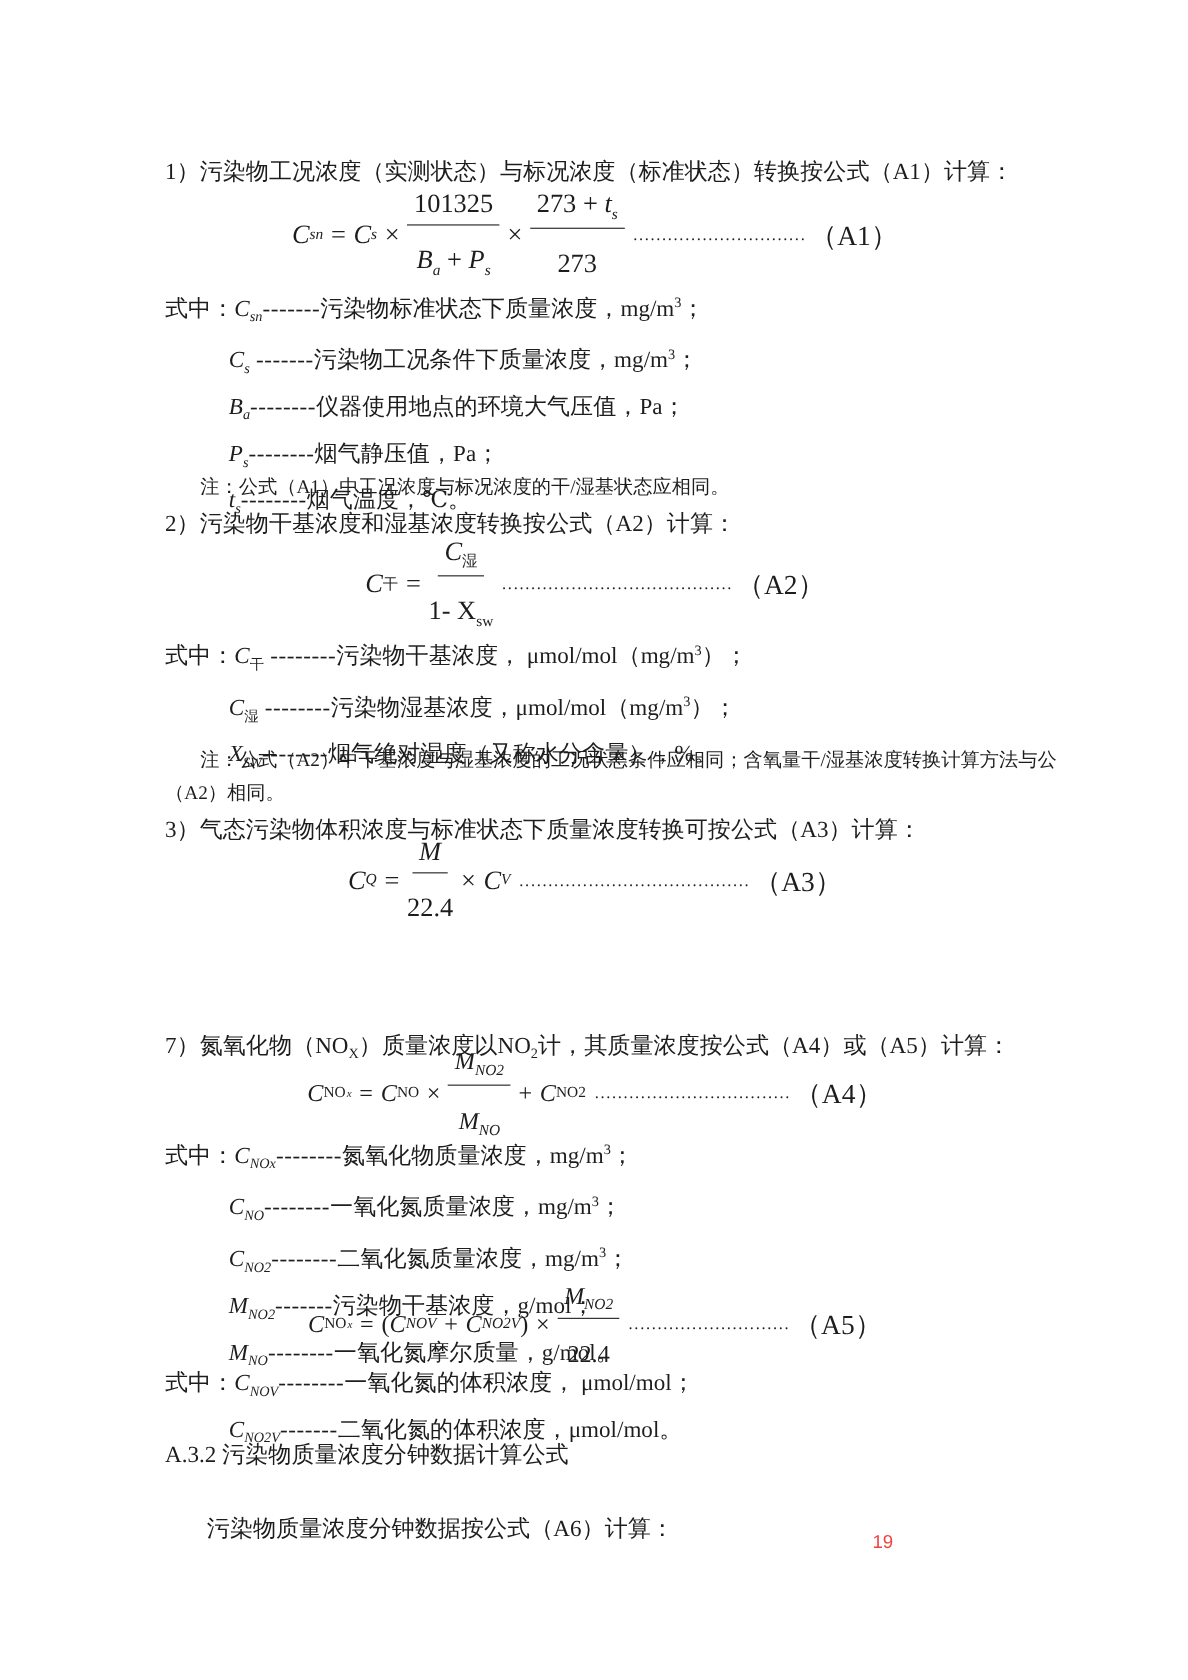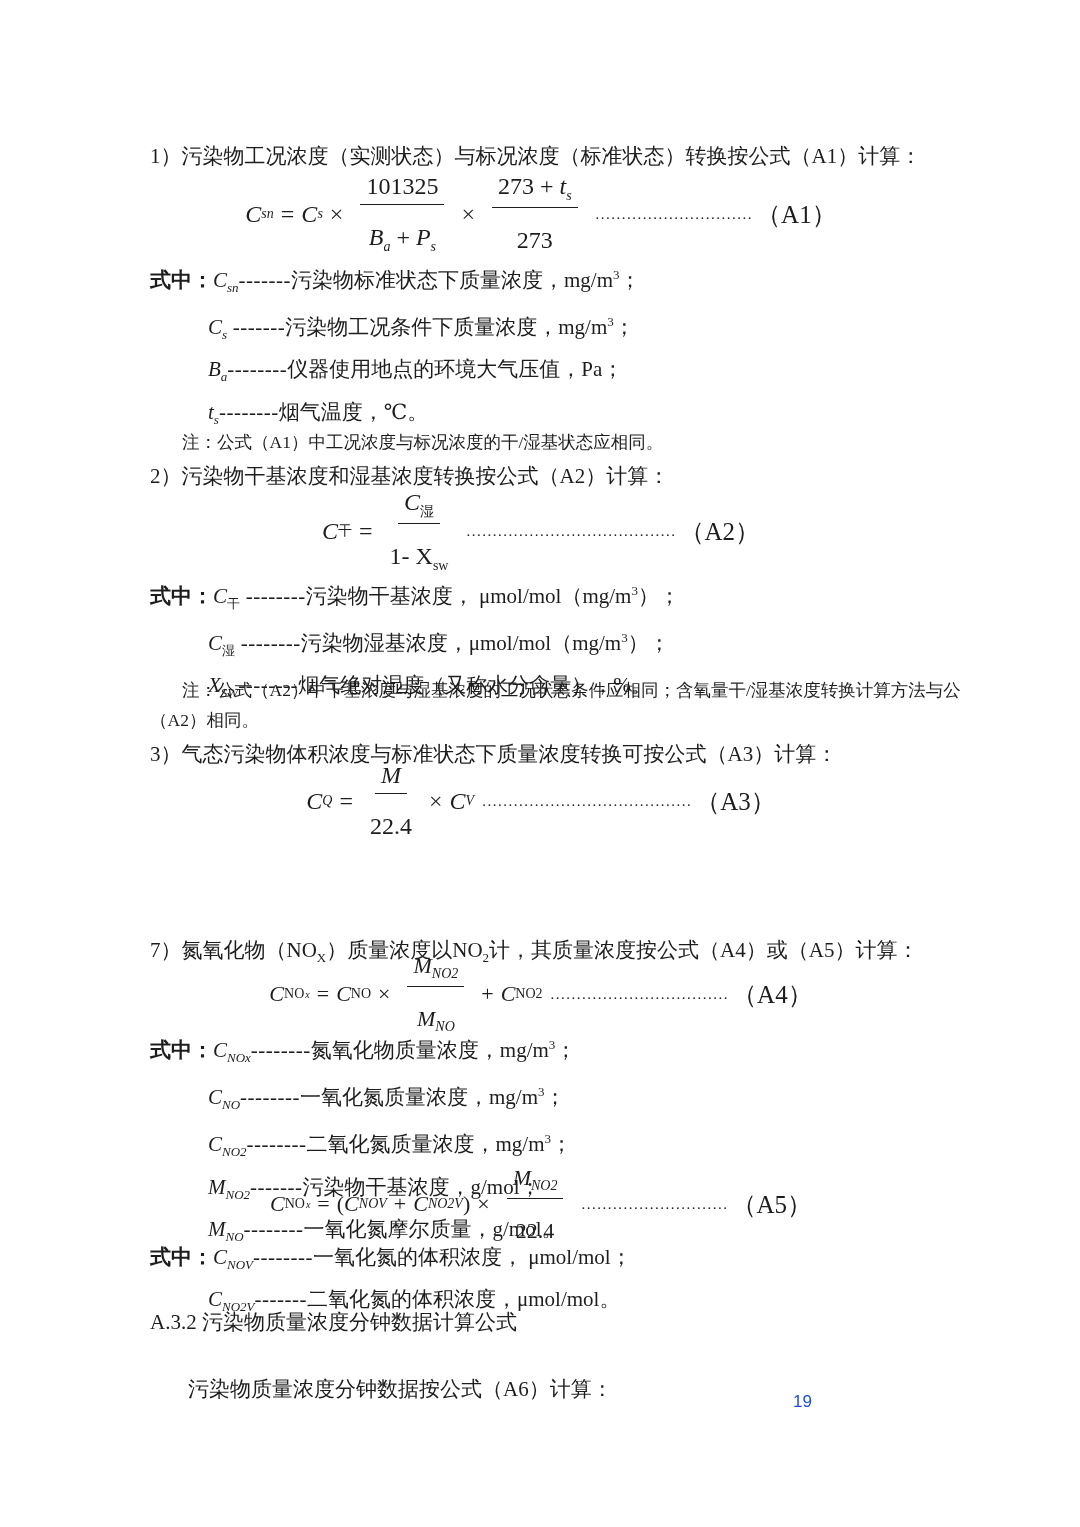--- a/index.html
+++ b/index.html
@@ -1,41 +1,41 @@
 <!DOCTYPE html>
 <html><head>
 <meta charset="utf-8">
 <style>
   html,body{margin:0;padding:0;background:#ffffff;}
   .page{position:relative;width:960px;height:1527px;background:#ffffff;overflow:hidden;
         font-family:"Liberation Serif","DejaVu Serif",serif;color:#1d1d1d;}
   .blk{position:absolute;left:150px;width:782px;}
   .t{font-size:21px;line-height:33px;white-space:nowrap;}
   .def{font-size:21px;line-height:34px;white-space:nowrap;}
-  .def .prefix{display:inline-block;min-width:58px;font-weight:bold;}
+  .def .prefix{display:inline-block;min-width:58px;}
   .v{font-style:italic;}
   sub.s{font-size:13px;font-style:italic;}
   sub.su{font-size:13px;font-style:normal;}
   sub.cjk{font-size:13px;font-style:normal;}
   sub.ss{font-size:10px;font-style:italic;vertical-align:-7px;margin-left:1px;}
   sup.p{font-size:13px;}
   .dash{letter-spacing:0.5px;}
   .note{font-size:17.5px;line-height:29px;white-space:nowrap;}
   .formula{display:flex;justify-content:center;align-items:center;font-size:24px;white-space:nowrap;}
   .formula .fsub{font-size:14px;}
-  .frac{display:inline-flex;flex-direction:column;align-items:center;text-align:center;margin:0 10px;gap:16px;}
+  .frac{display:inline-flex;flex-direction:column;align-items:center;text-align:center;margin:0 0;gap:16px;}
   .frac .fn{padding:0 6px 3px;border-bottom:1.6px solid #1d1d1d;line-height:1.15;}
   .frac .fd{padding-top:3px;line-height:1.15;}
   .op{margin:0 7px;font-style:normal;}
   .dots{font-size:15px;letter-spacing:1.5px;margin-left:8px;font-style:normal;color:#1d1d1d;}
   .flabel{font-size:25px;margin-left:3px;}
   .ml22{margin-left:32px;}
   .ml38{margin-left:38px;display:inline-block;margin-top:33px;}
   .pageno{position:absolute;top:1392px;right:148px;font-family:"Liberation Sans","DejaVu Sans",sans-serif;
-          font-size:17px;color:#1d4ed8;}
+          font-size:17px;color:#ef4444;}
 </style>
 </head>
 <body>
 
 <div class="page">
 
   <div class="blk t" style="top:140px">
     <span>1）污染物工况浓度（实测状态）与标况浓度（标准状态）转换按公式（A1）计算：</span>
   </div>
 
@@ -56,20 +56,21 @@
       <span class="fd">273</span>
     </span>
     <span class="dots">..............................</span>
     <span class="flabel">（A1）</span>
   </div>
 
   <div class="blk" style="top:258px">
     <div class="def"><span class="prefix">式中：</span><span class="v">C</span><sub class="s">sn</sub><span class="dash">-------</span><span>污染物标准状态下质量浓度，mg/m</span><sup class="p">3</sup><span>；</span></div>
     <div class="def"><span class="prefix"></span><span class="v">C</span><sub class="s">s</sub><span class="dash"> -------</span><span>污染物工况条件下质量浓度，mg/m</span><sup class="p">3</sup><span>；</span></div>
     <div class="def"><span class="prefix"></span><span class="v">B</span><sub class="s">a</sub><span class="dash">--------</span><span>仪器使用地点的环境大气压值，Pa；</span></div>
+    <div class="def"><span class="prefix"></span><span class="v">P</span><sub class="s">s</sub><span class="dash">--------</span><span>烟气静压值，Pa；</span></div>
     <div class="def"><span class="prefix"></span><span class="v">t</span><sub class="s">s</sub><span class="dash">--------</span><span>烟气温度，℃。</span></div>
   </div>
 
   <div class="blk note" style="top:428px">
     <span class="ml22">注：公式（A1）中工况浓度与标况浓度的干/湿基状态应相同。</span>
   </div>
 
   <div class="blk t" style="top:460px">
     <span>2）污染物干基浓度和湿基浓度转换按公式（A2）计算：</span>
   </div>

